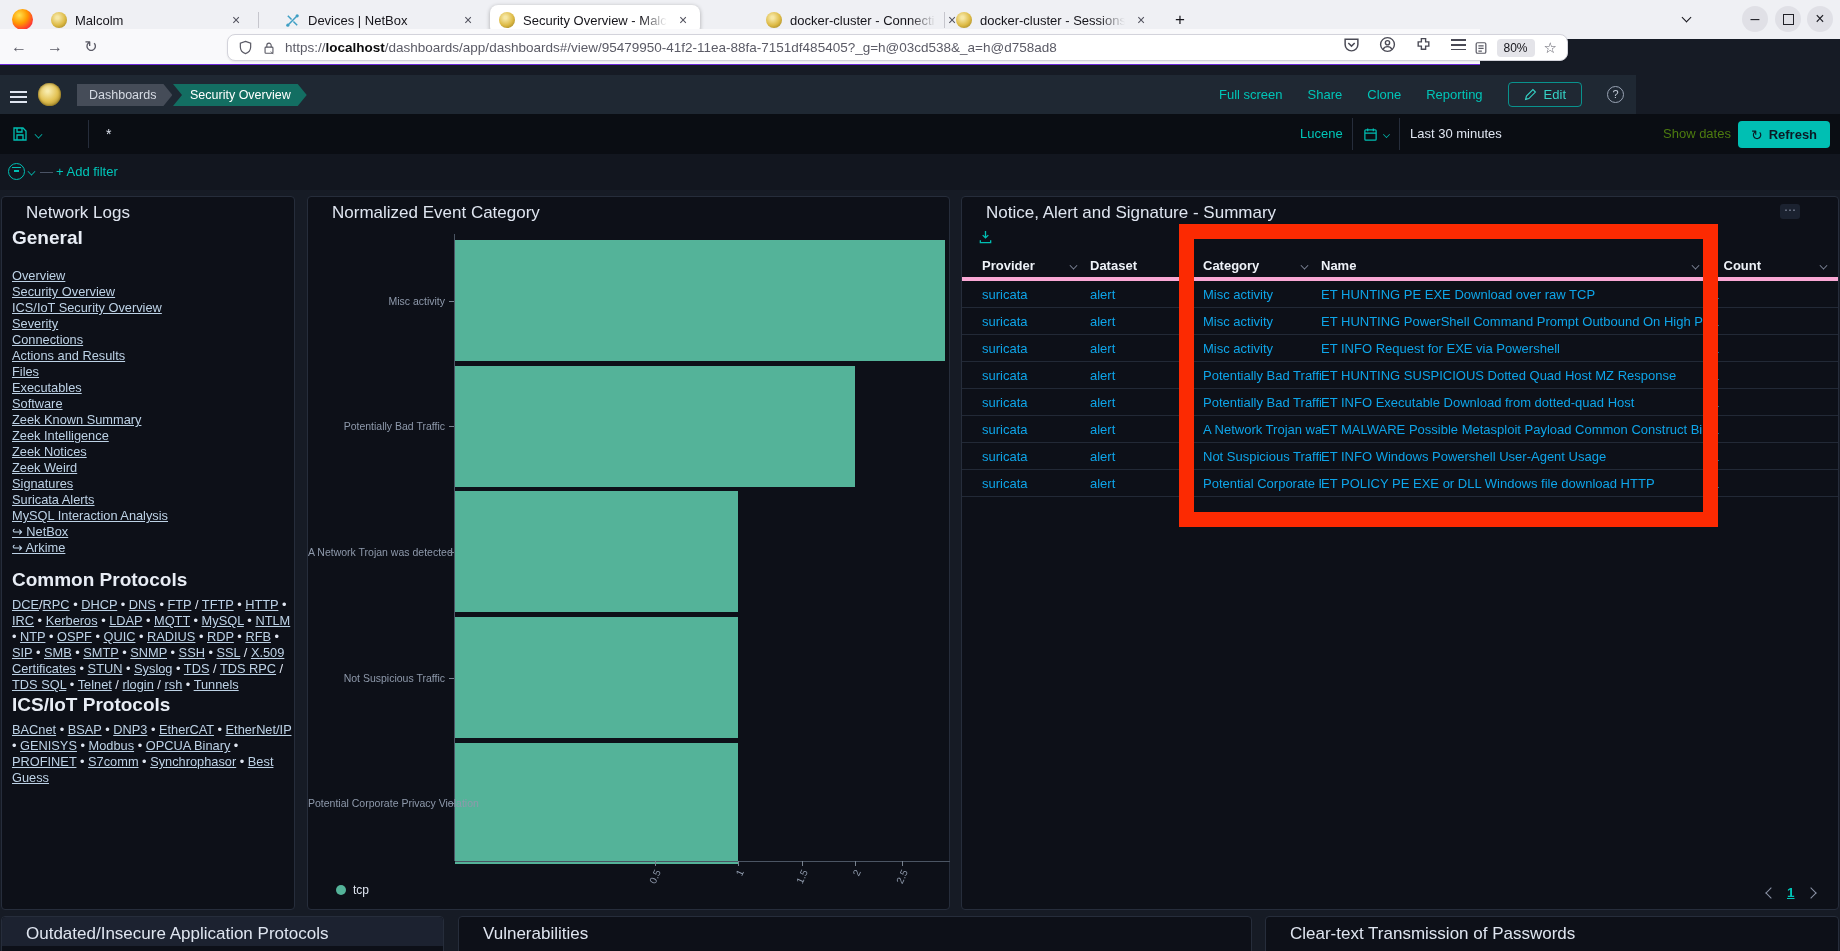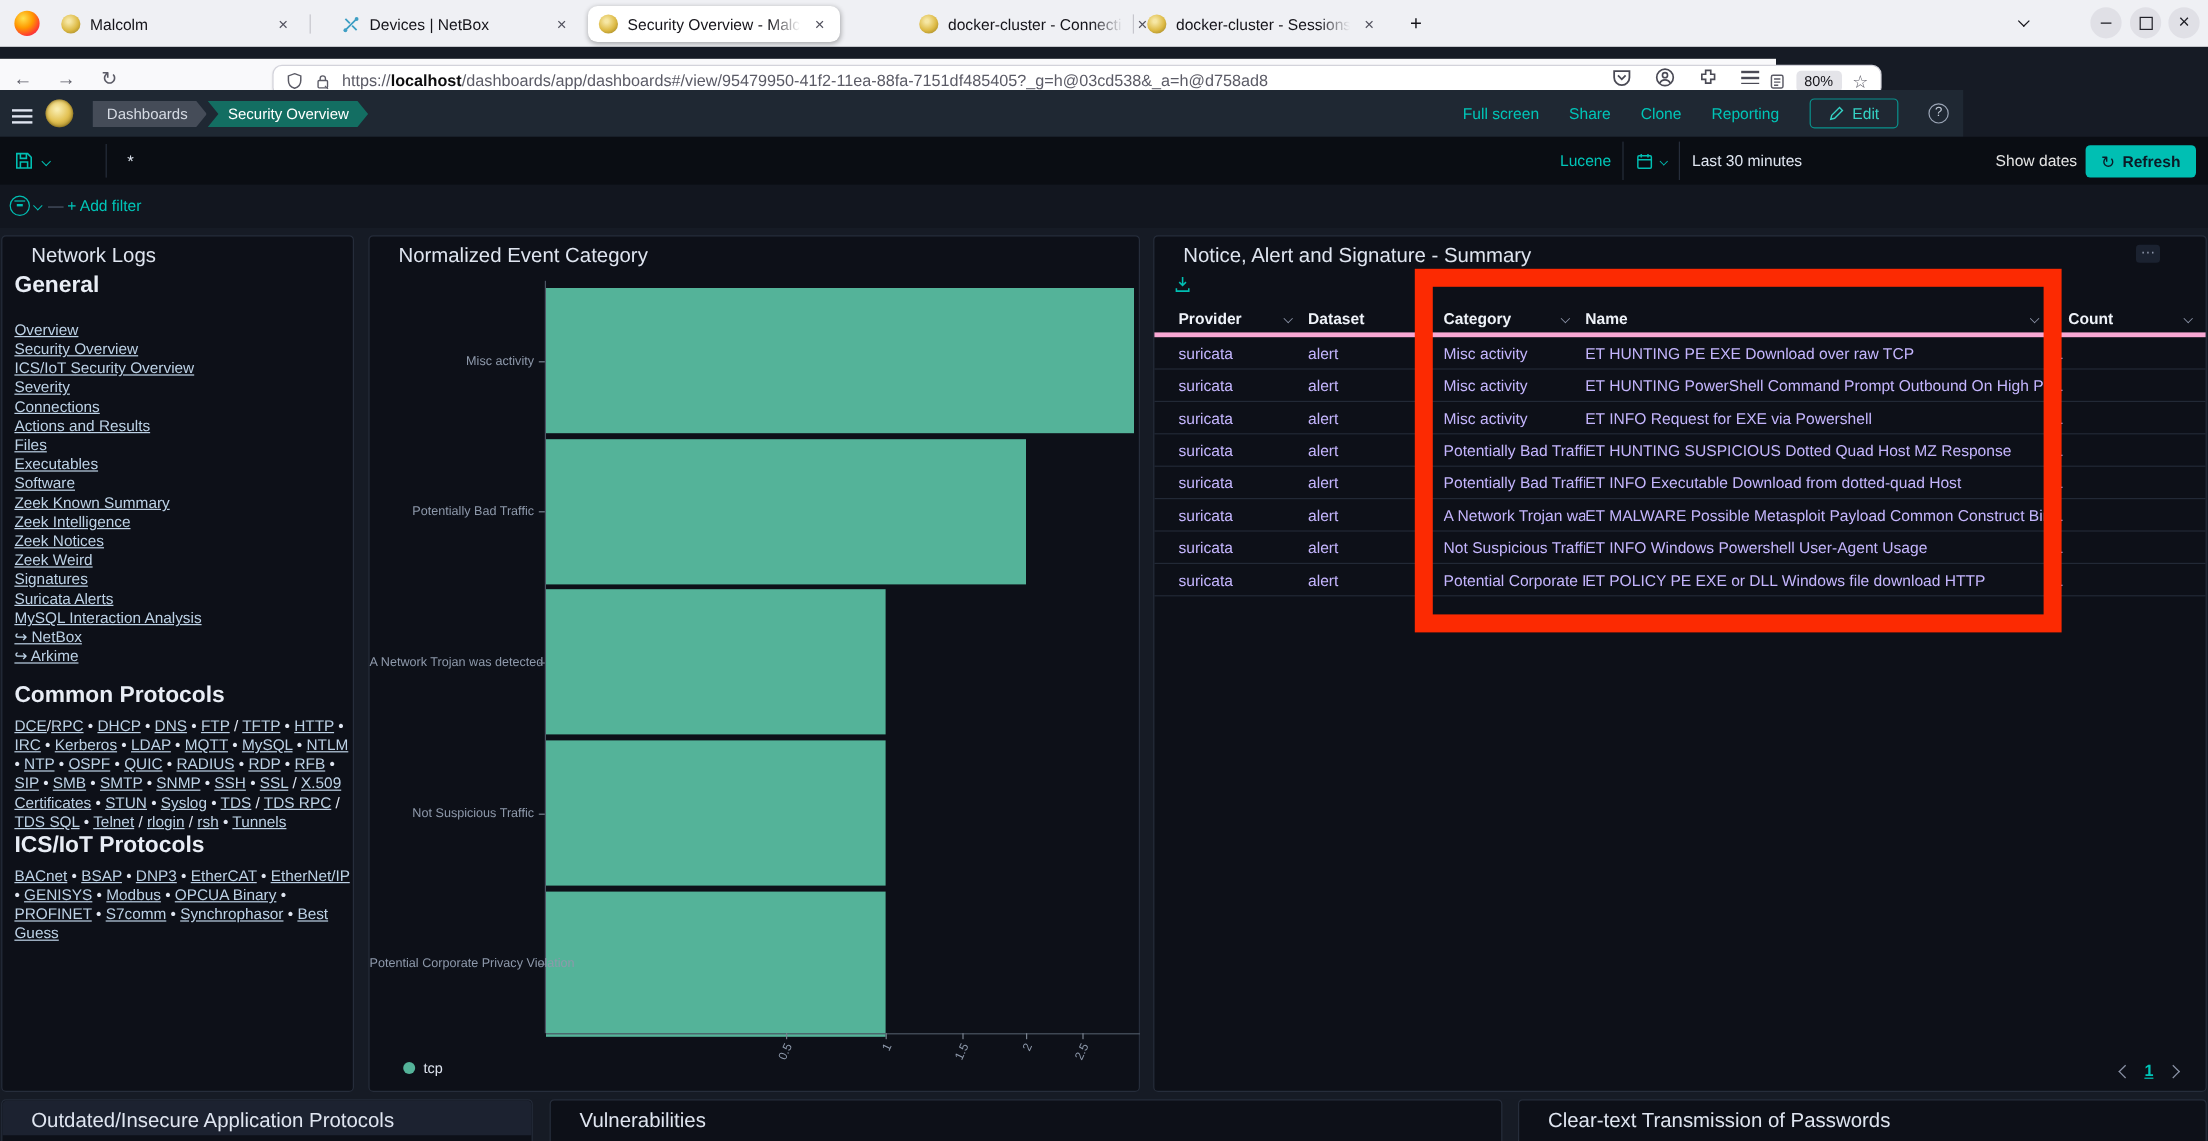--- a/index.html
+++ b/index.html
@@ -26,21 +26,21 @@
   .win-controls{position:absolute;right:0;top:0;height:39px;display:flex;align-items:center}
   .chev{display:inline-block;width:7px;height:7px;border-right:1.7px solid currentColor;border-bottom:1.7px solid currentColor;transform:rotate(45deg)}
   #list-tabs{position:absolute;right:150px;top:14px;color:#15141a}
   .winbtn{position:absolute;top:6px;width:26px;height:26px;border-radius:50%;background:#e0e0e6;color:#202027;
     text-align:center;line-height:26px;font-size:13px}
   #btn-min{right:72px}#btn-min::before{content:"–";font-size:16px}
   #btn-max{right:39px}
   #btn-max::before{content:"";display:inline-block;width:9px;height:9px;border:1.4px solid #202027;margin-top:8px}
   #btn-close{right:7px}#btn-close::before{content:"×";font-size:16px}
 
-  #navbar{position:absolute;left:0;top:49px;width:1480px;height:36px;background:#f9f9fb;border-bottom:7px solid #6d28d9}
+  #navbar{position:absolute;left:0;top:29px;width:1480px;height:36px;background:#f9f9fb;border-bottom:1px solid #6d28d9}
   .navicon{position:absolute;top:7px;width:22px;height:22px;color:#5b5b66;font-size:16px;text-align:center;line-height:22px}
   #nav-back{left:8px}#nav-back::before{content:"←"}
   #nav-fwd{left:44px}#nav-fwd::before{content:"→"}
   #nav-reload{left:80px}#nav-reload::before{content:"↻"}
   #urlbar{position:absolute;left:227px;top:5px;width:1341px;height:27px;background:#fff;border:1px solid #d3d3db;
     border-radius:8px;display:flex;align-items:center;padding:0 10px;gap:9px;box-shadow:0 1px 2px rgba(0,0,0,.08)}
   .url-text{flex:1;font-size:13.5px;color:#5b5b66;white-space:nowrap;overflow:hidden}
   .url-text .host{color:#0c0c0d;font-weight:bold}
   #zoom-badge{background:#e4e4e9;border-radius:4px;padding:2px 7px;font-size:12px;color:#15141a}
   #star-icon{color:#5b5b66;font-size:15px}#star-icon::before{content:"☆"}
@@ -70,21 +70,21 @@
 
   
   #queryrow{position:absolute;left:0;top:114px;width:1840px;height:40px;background:#0a0d13}
   #save-ctl{position:absolute;left:12px;top:7px;height:26px;display:flex;align-items:center;gap:7px;color:#00bfb3}
   #qsep1{position:absolute;left:88px;top:6px;bottom:6px;width:1px;background:#262d3b}
   #query-text{position:absolute;left:106px;top:7px;line-height:26px;color:#dfe5f0;font-size:14px}
   #lucene{position:absolute;left:1300px;top:7px;line-height:26px;color:#00c5b8;font-size:13px}
   #cal-box{position:absolute;left:1352px;top:4px;height:32px;width:48px;border-left:1px solid #262d3b;
     border-right:1px solid #262d3b;display:flex;align-items:center;justify-content:center;gap:5px;color:#00bfb3}
   #timerange{position:absolute;left:1410px;top:7px;line-height:26px;color:#dfe5f0;font-size:13px}
-  #show-dates{position:absolute;left:1663px;top:7px;line-height:26px;color:#e5e5e5;font-size:13px}
+  #show-dates{position:absolute;left:1663px;top:7px;line-height:26px;color:#4d7c0f;font-size:13px}
   #refresh-btn{position:absolute;left:1738px;top:7px;width:92px;height:27px;background:#00bfb3;border:none;
     border-radius:4px;color:#0b1a26;font-size:13px;font-weight:bold;display:flex;align-items:center;justify-content:center;gap:6px}
   #refresh-btn .ric::before{content:"↻";font-weight:normal;font-size:14px}
 
   
   #filterrow{position:absolute;left:0;top:154px;width:1840px;height:36px;background:#12161f}
   #filter-icon{position:absolute;left:8px;top:9px;width:17px;height:17px;border:1.4px solid #00bfb3;border-radius:50%;color:#00bfb3}
   #filter-icon i{display:block;height:1.3px;background:#00bfb3;margin:3px 3px 0}
   #filter-icon i:nth-child(2){margin:2px 5px 0}
   #filter-chev{position:absolute;left:28px;top:14px;color:#00bfb3;transform:scale(.8) rotate(45deg)}
@@ -117,21 +117,21 @@
   .legend-label{font-size:12px;color:#dfe5f0}
 
   
   #dl-icon{position:absolute;left:16px;top:32px}
   #panel-opts{position:absolute;left:818px;top:7px;width:20px;height:15px;background:#1b2230;border-radius:3px;
     color:#8b93a7;text-align:center;line-height:13px;font-size:12px}
   #panel-opts::before{content:"⋯"}
   #tbl{position:absolute;left:0;top:56px;width:876px}
   .trow{display:flex;align-items:center;height:27px;border-bottom:1px solid #222936}
   #tbl-head .trow{height:28px;border-bottom:4px solid #f9a8d4}
-  .tcell{white-space:nowrap;overflow:hidden;font-size:13px;color:#c4b5fd;flex:0 0 auto;display:flex;align-items:center}
+  .tcell{white-space:nowrap;overflow:hidden;font-size:13px;color:#0ea5e9;flex:0 0 auto;display:flex;align-items:center}
   #tbl-head .tcell{font-weight:bold;color:#eef2f8}
   .tcell .hchev{margin-left:auto;margin-right:13px;color:#8b93a7;transform:scale(.8) rotate(45deg)}
   .sortarrow{margin-right:5px}
   #pager{position:absolute;left:805px;top:688px;display:flex;align-items:center;gap:12px}
   #pg-prev,#pg-next{width:8px;height:8px;border-color:#8b93a7}
   #pg-prev{transform:rotate(135deg)}
   #pg-next{transform:rotate(-45deg)}
   #pg-num{color:#00c5b8;font-size:13.5px;font-weight:bold;text-decoration:underline}
 
   

